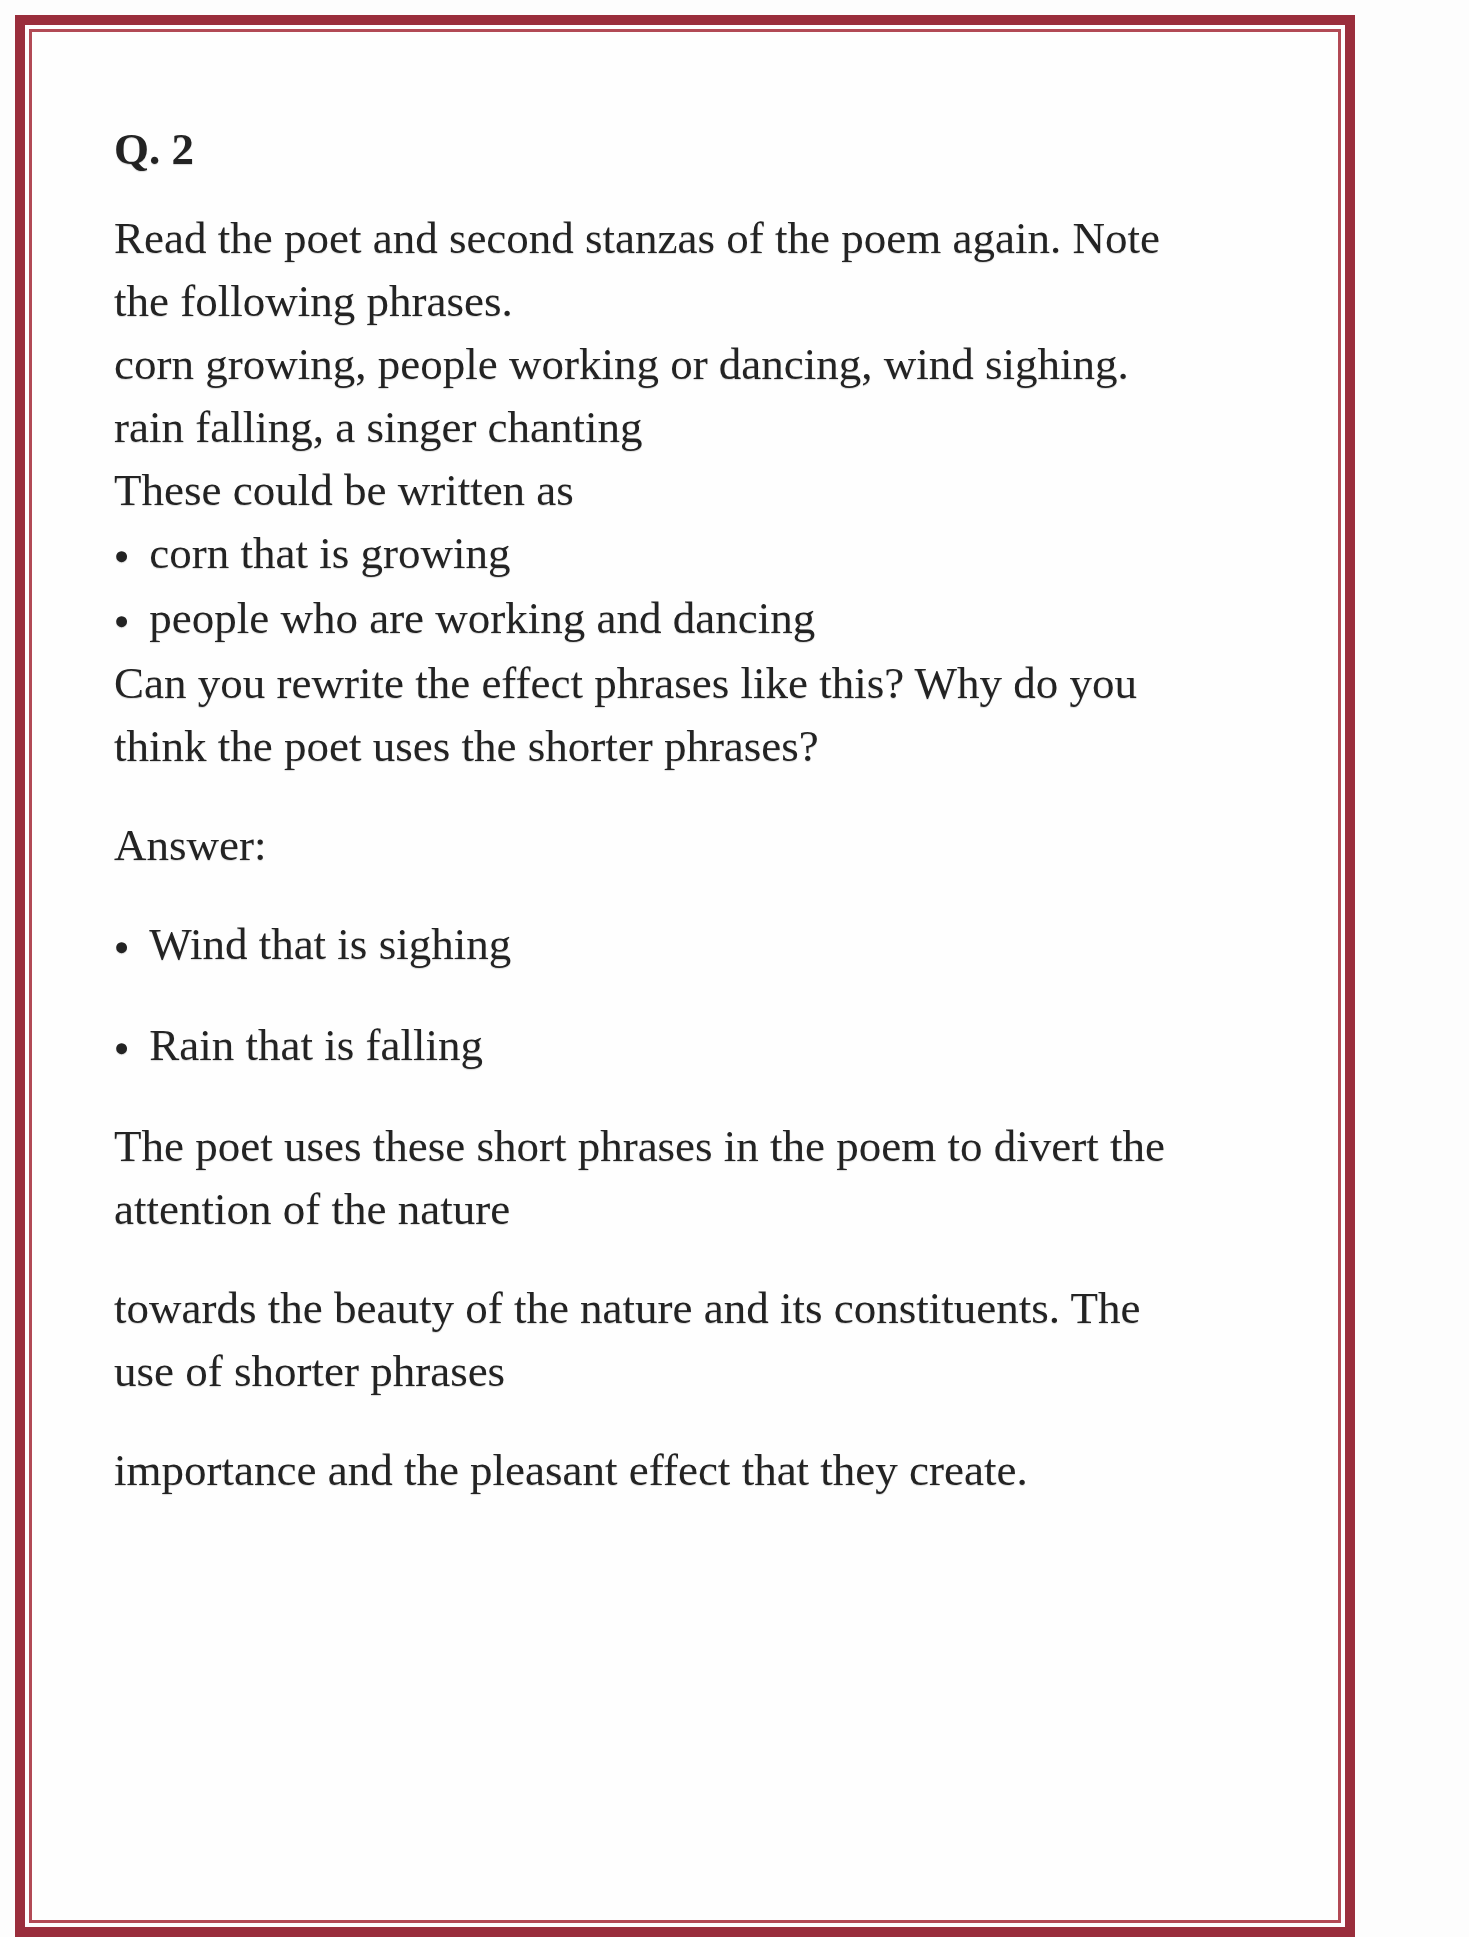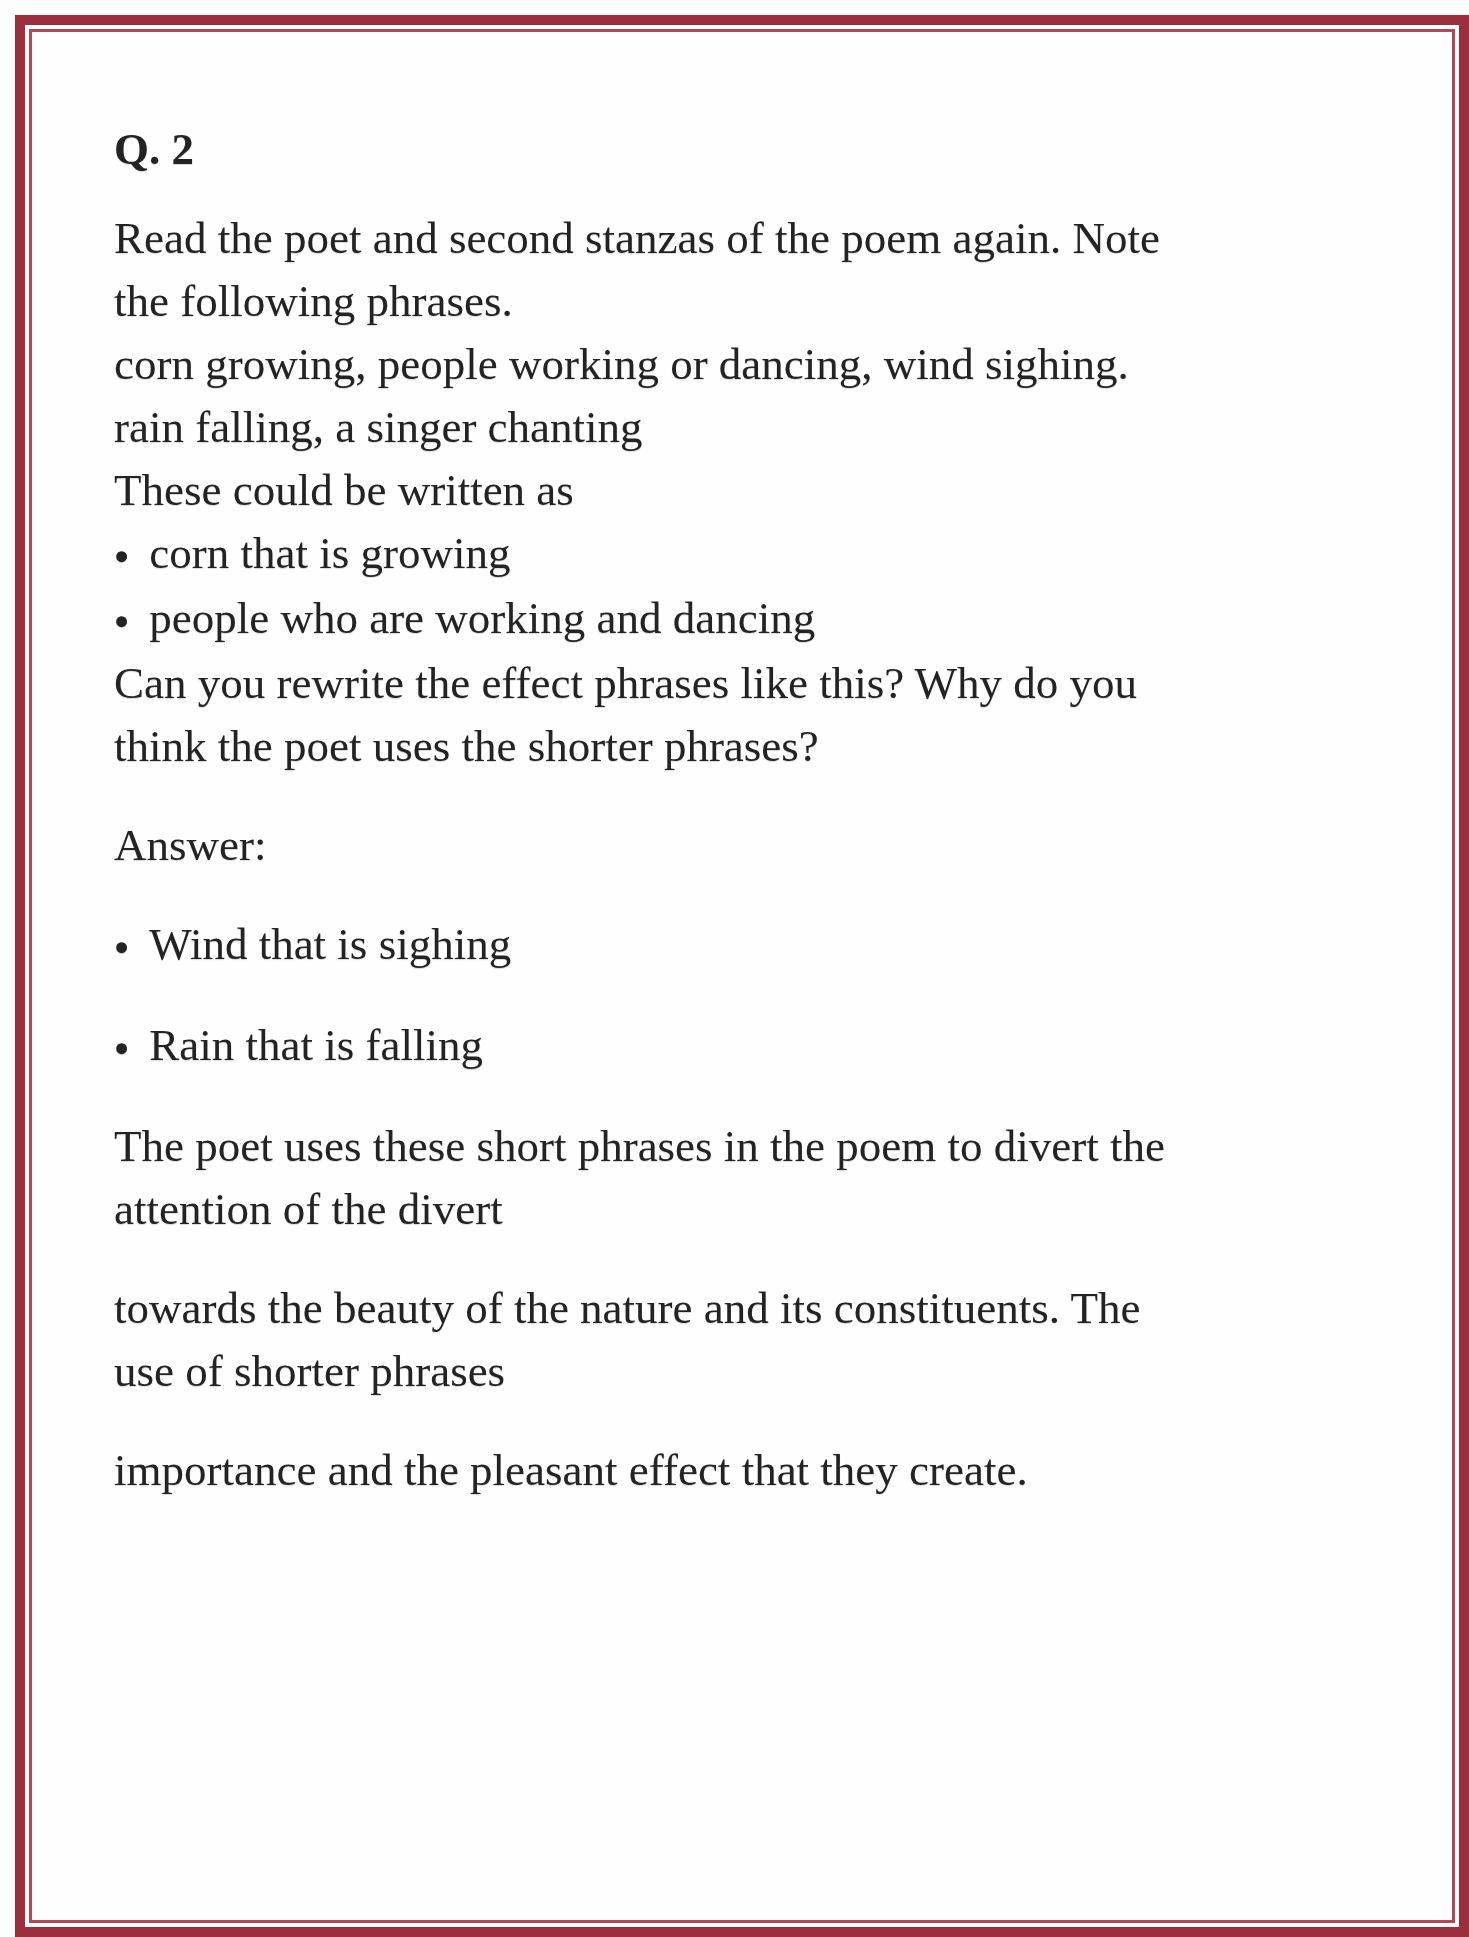--- a/index.html
+++ b/index.html
@@ -6,21 +6,21 @@
     margin: 0;
     padding: 0;
     background: #fdfdfd;
     width: 1469px;
     height: 1937px;
     overflow: hidden;
     font-family: "Liberation Serif", "DejaVu Serif", serif;
   }
   .canvas {
     position: relative;
-    width: 1469px;
+    width: 1355px;
     height: 1937px;
     background: #fdfdfd;
   }
   .outer-frame {
     position: absolute;
     top: 15px;
     left: 15px;
     right: 0;
     bottom: 0;
     border: 10px solid #9a2e3c;
@@ -83,21 +83,21 @@
         </div>
 
         <div class="line para">Answer:</div>
 
 
         <div class="line para"><span class="bullet-glyph">●</span><span>Wind that is sighing</span></div>
         <div class="line para"><span class="bullet-glyph">●</span><span>Rain that is falling</span></div>
 
         <div class="para">
           <div class="line">The poet uses these short phrases in the poem to divert the</div>
-          <div class="line">attention of the divert</div>
+          <div class="line">attention of the nature</div>
         </div>
 
         <div class="para">
           <div class="line">towards the beauty of the nature and its constituents. The</div>
           <div class="line">use of shorter phrases</div>
         </div>
 
 
         <div class="para">
           <div class="line">importance and the pleasant effect that they create.</div>

